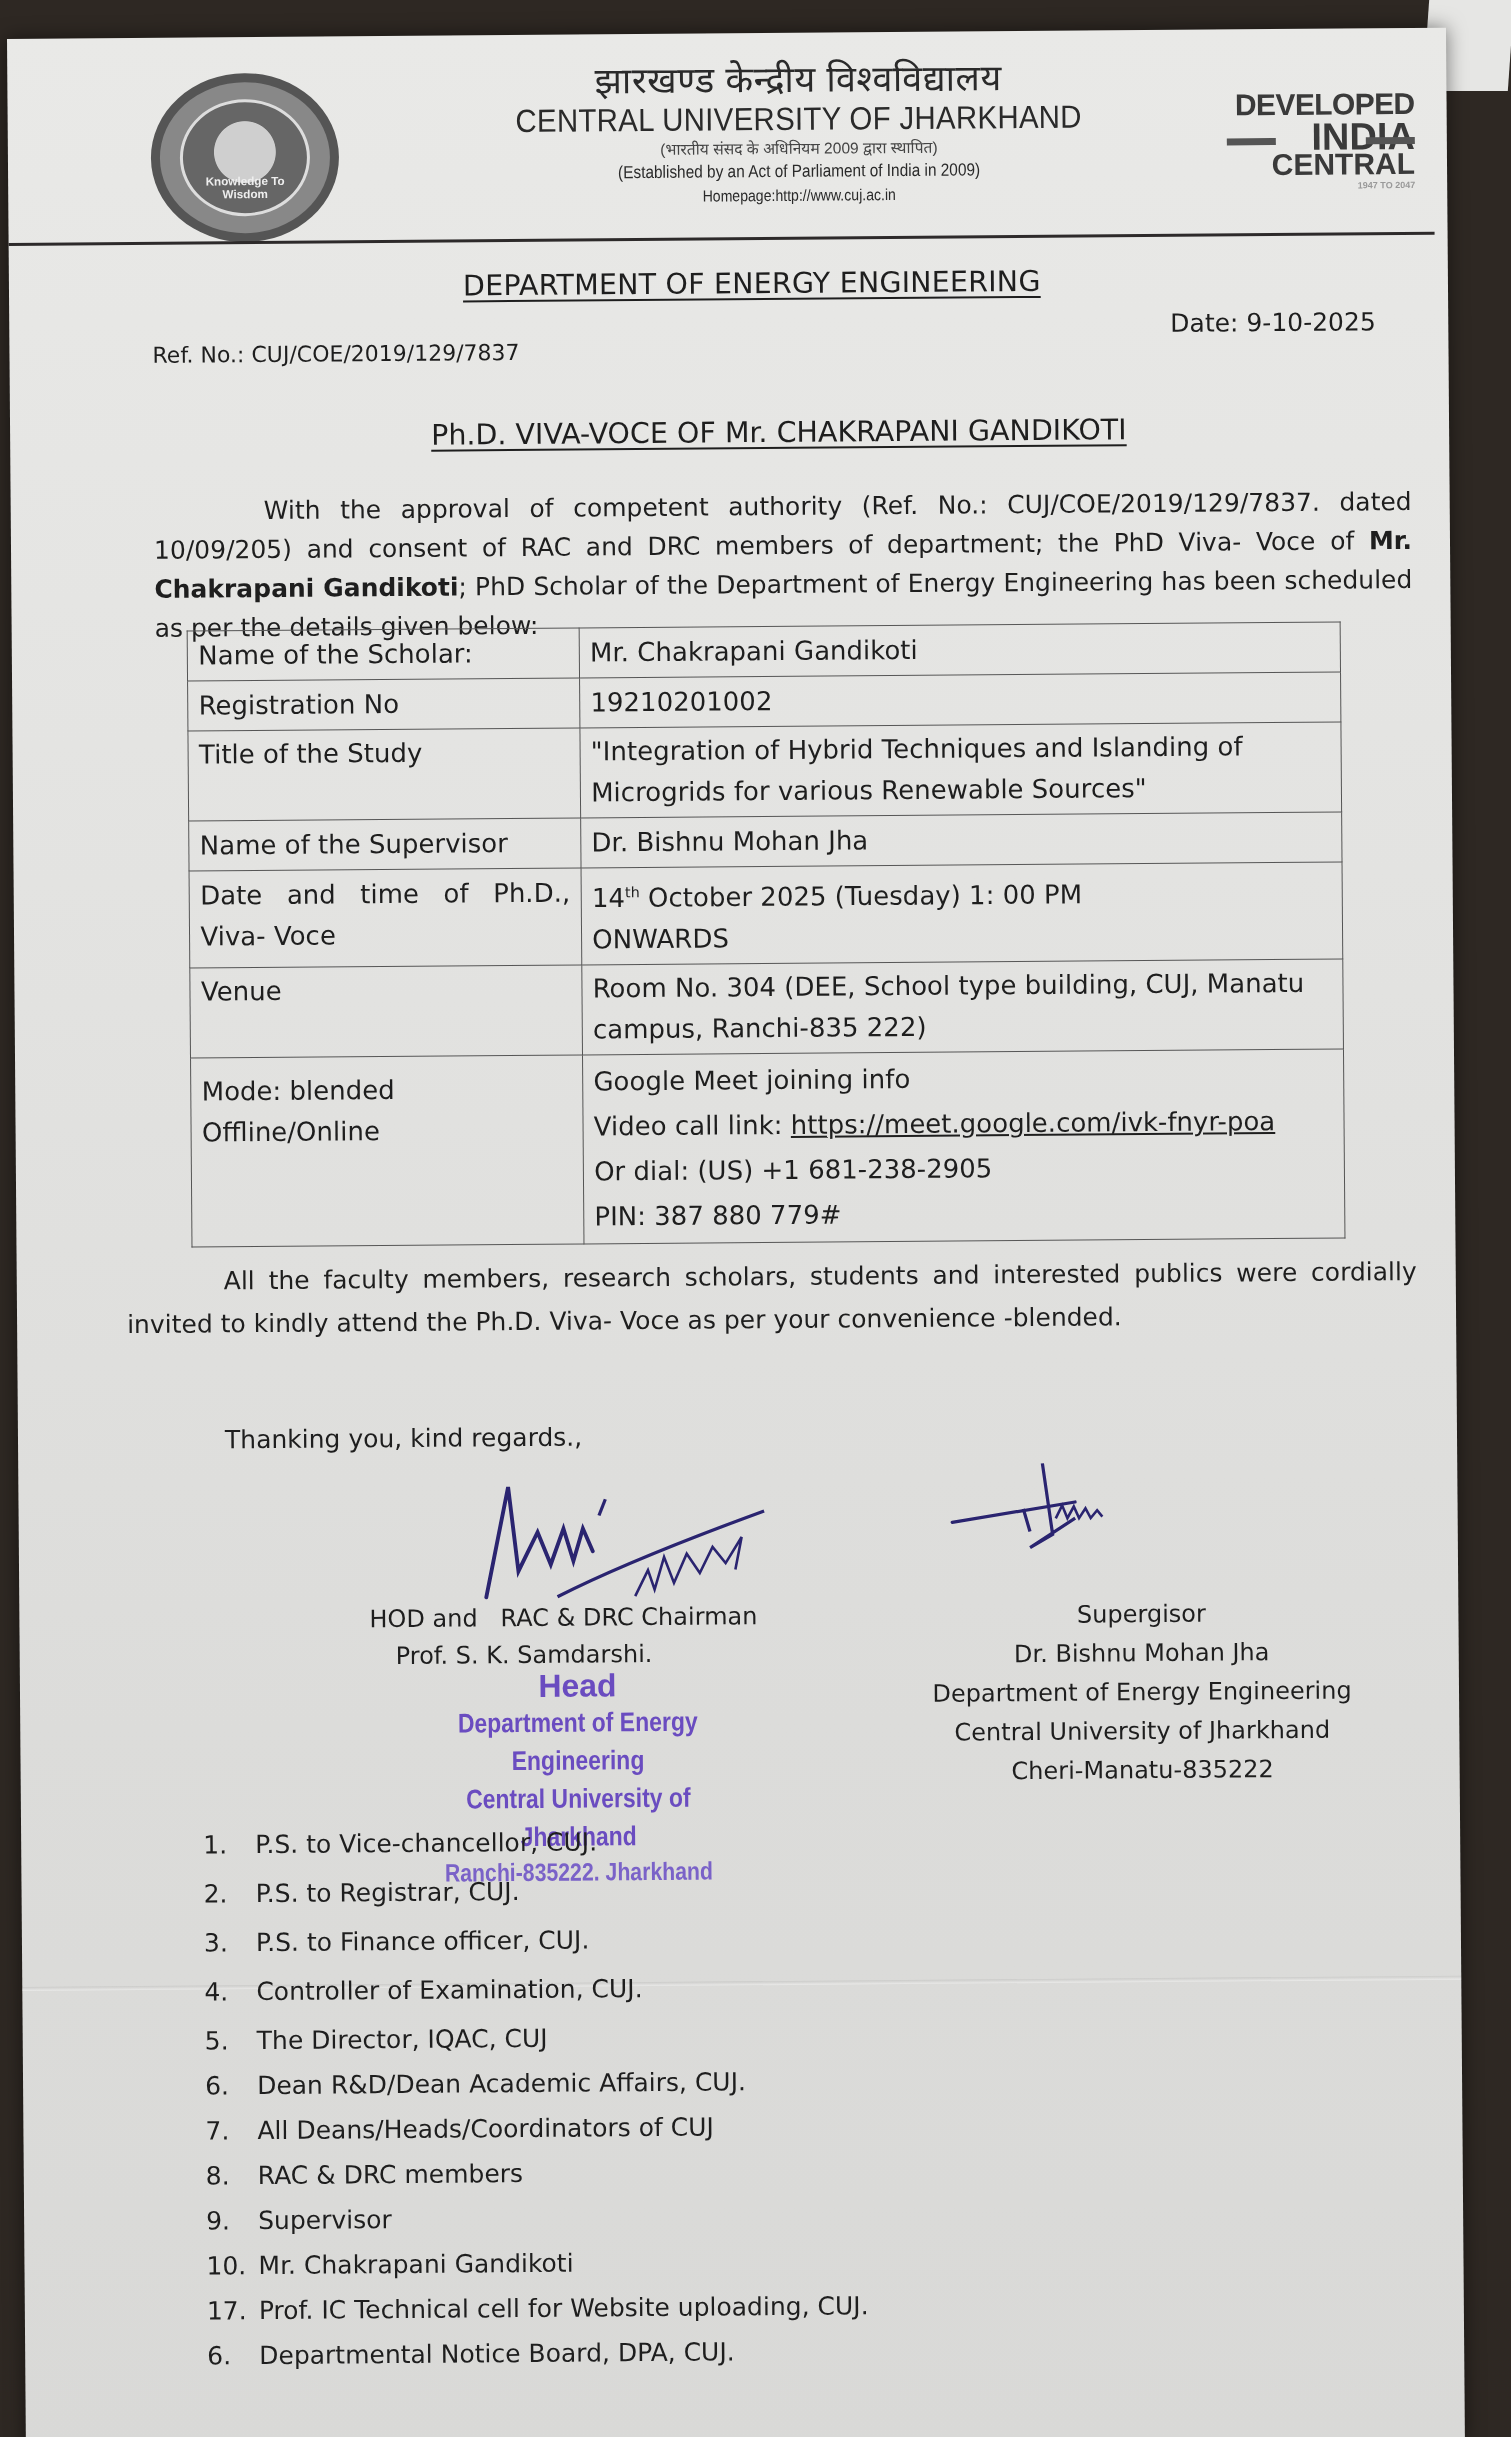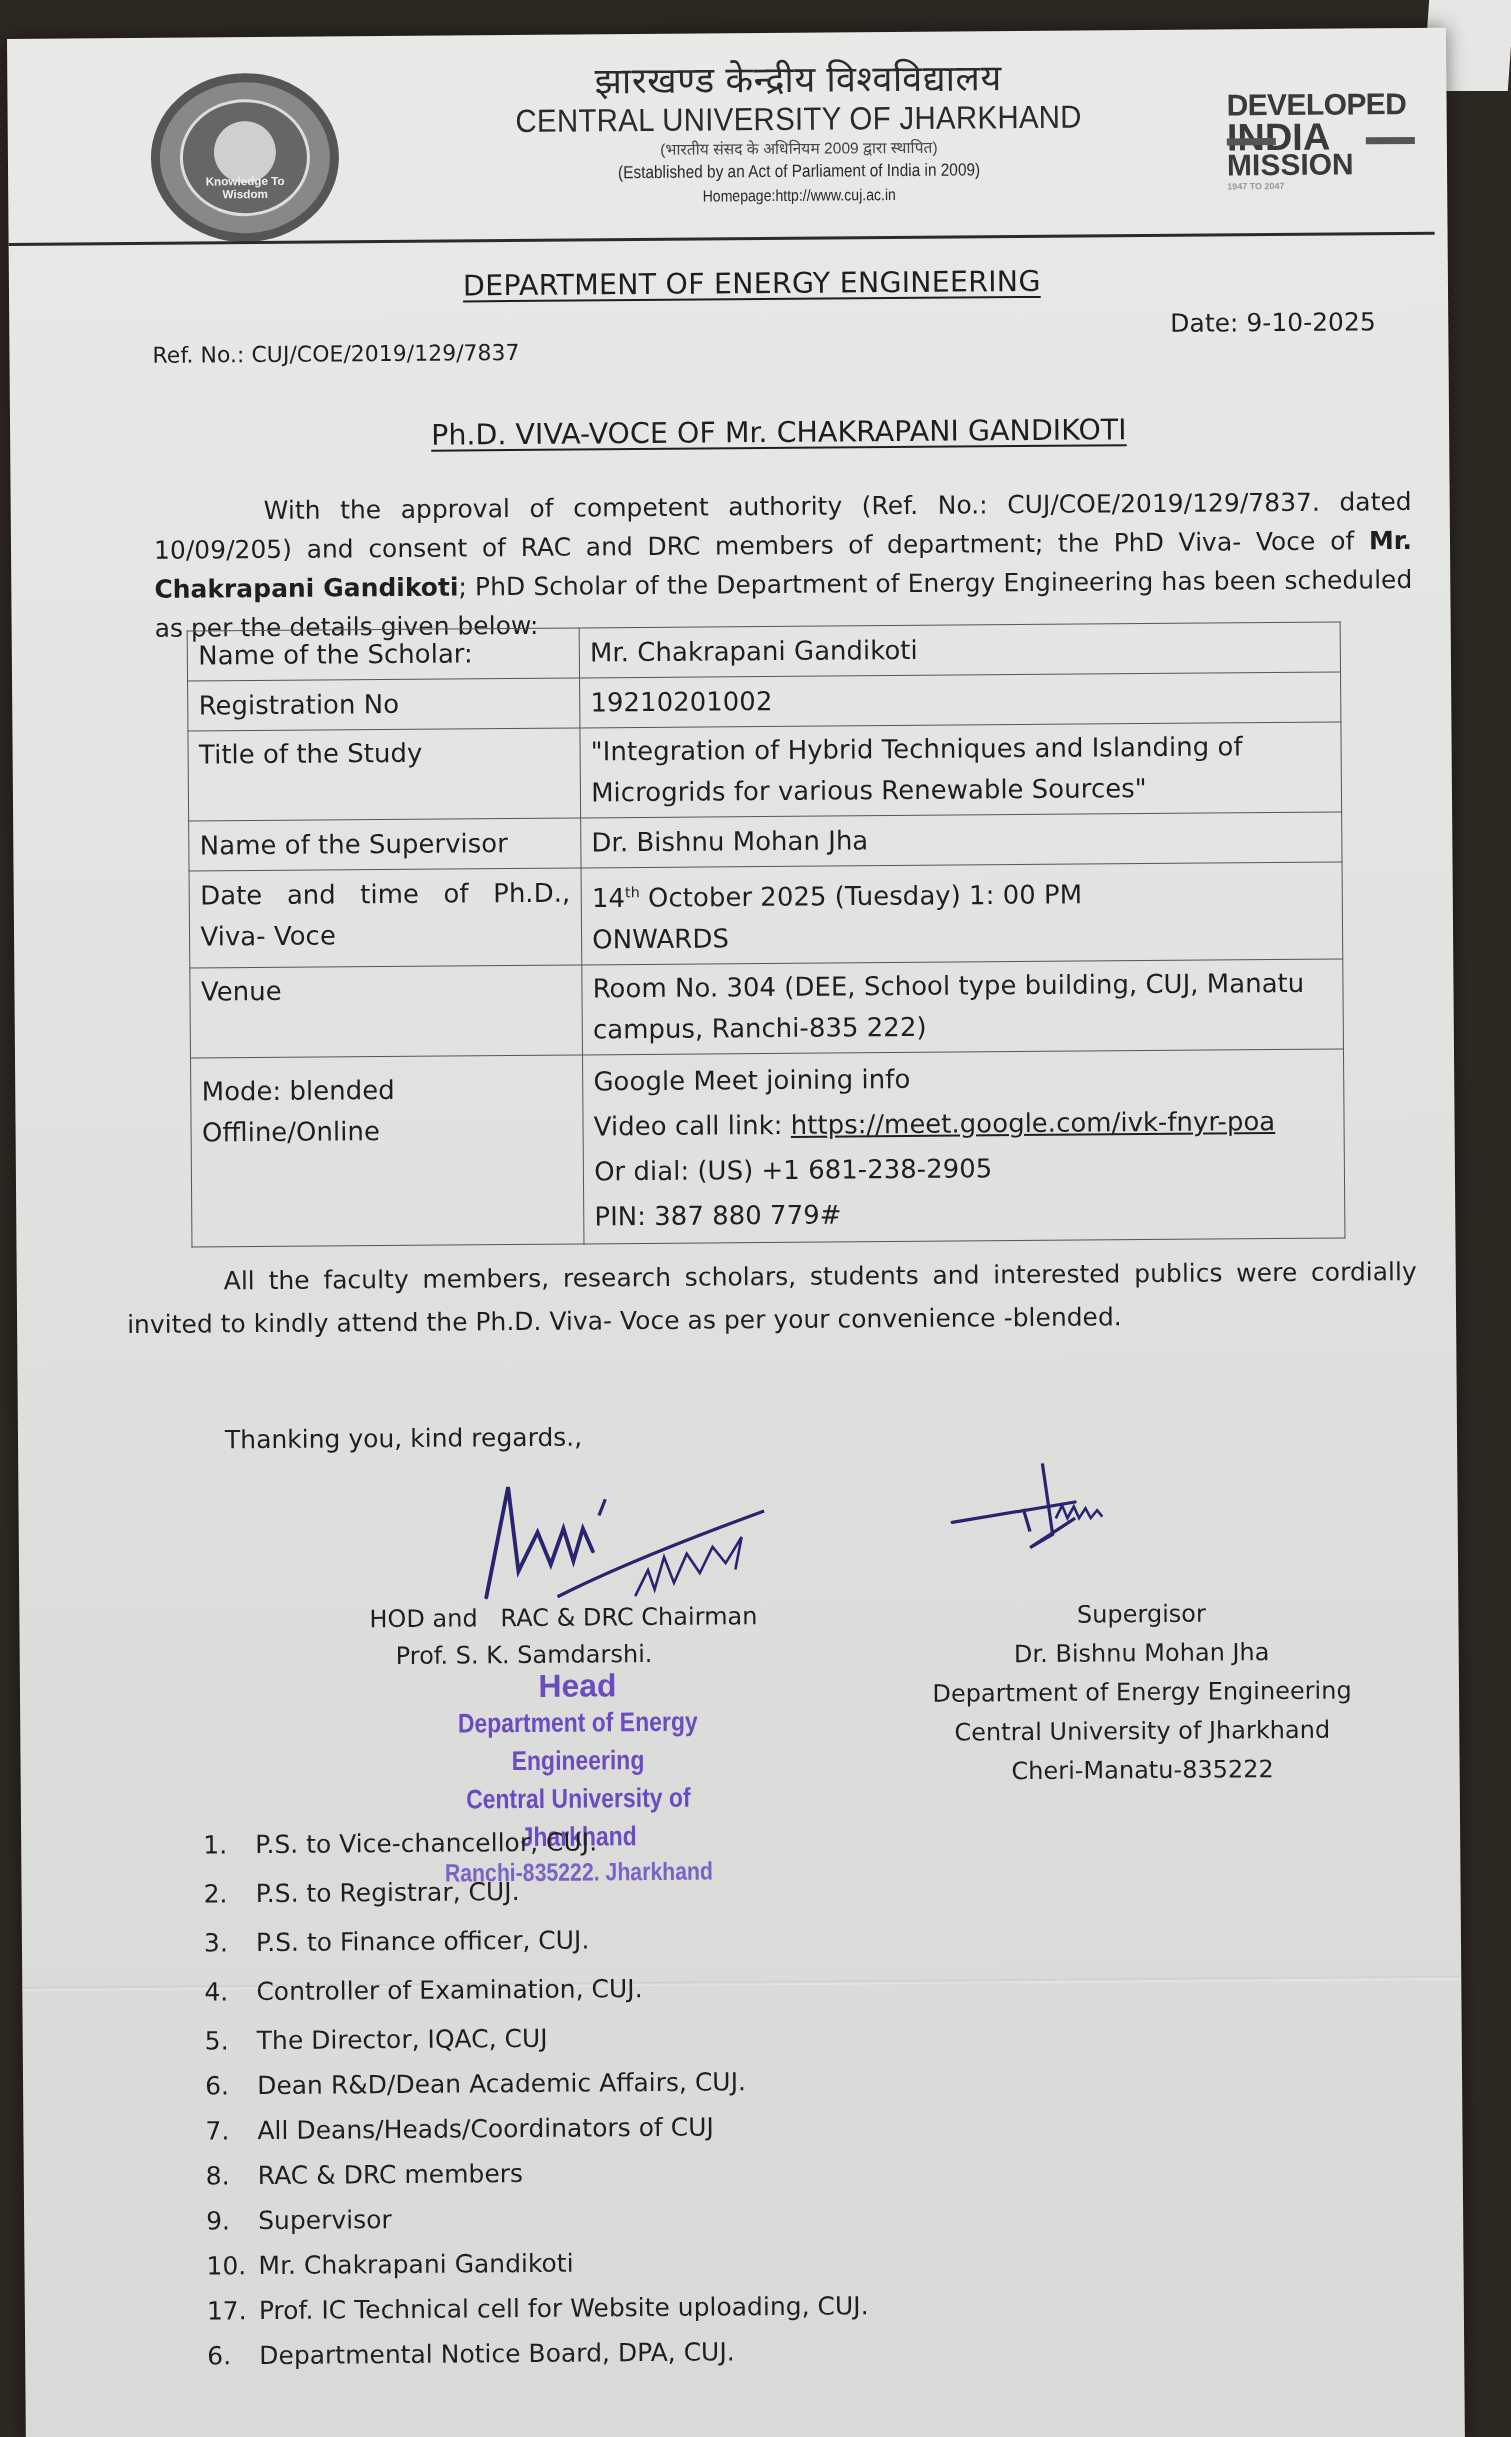--- a/index.html
+++ b/index.html
@@ -41,21 +41,21 @@
   .hdr-text {
     position: absolute; left: 467px; top: 26px; width: 648px; text-align: center;
     font-family: "Liberation Sans", sans-serif; color: #2a2a2a;
   }
   .hdr-hindi { font-size: 36px; line-height: 41px; letter-spacing: 0.6px; }
   .hdr-title { font-size: 32px; line-height: 38px; letter-spacing: 0.3px; transform: scaleX(0.92); }
   .hdr-hindi2 { font-size: 15.6px; line-height: 21px; color: #444; }
   .hdr-est { font-size: 17.5px; line-height: 25px; transform: scaleX(0.88); }
   .hdr-home { font-size: 16px; line-height: 23px; transform: scaleX(0.88); }
   .mission {
-    position: absolute; left: 1219px; top: 62px; width: 188px; text-align: left;
+    position: absolute; left: 1219px; top: 62px; width: 188px; text-align: right;
     font-family: "Liberation Sans", sans-serif; font-weight: bold; color: #3a3a3a; line-height: 28.5px;
   }
   .mission .l1 { font-size: 30px; letter-spacing: -0.6px; }
   .mission .l2 { font-size: 38px; border-top: 3.9px solid transparent; position: relative; }
   .mission .l2::before, .mission .l2::after {
     content: ""; position: absolute; top: 15.6px; width: 49px; height: 6.5px; background: #555;
   }
   .mission .l2::before { left: 0; } .mission .l2::after { right: 0; }
   .mission .l3 { font-size: 30px; }
   .mission .l4 { font-size: 9px; color: #999; line-height: 13px; }
@@ -135,21 +135,21 @@
     <div class="hdr-text">
       <div class="hdr-hindi">झारखण्ड केन्द्रीय विश्वविद्यालय</div>
       <div class="hdr-title">CENTRAL UNIVERSITY OF JHARKHAND</div>
       <div class="hdr-hindi2">(भारतीय संसद के अधिनियम 2009 द्वारा स्थापित)</div>
       <div class="hdr-est">(Established by an Act of Parliament of India in 2009)</div>
       <div class="hdr-home">Homepage:http://www.cuj.ac.in</div>
     </div>
     <div class="mission">
       <div class="l1">DEVELOPED</div>
       <div class="l2">INDIA</div>
-      <div class="l3">MISSION</div>
+      <div class="l3">CENTRAL</div>
       <div class="l4">1947 TO 2047</div>
     </div>
     <div class="hdr-rule"></div>
   </div>
 
   <div class="doc">
     <div class="dept">DEPARTMENT OF ENERGY ENGINEERING</div>
     <div class="refno">Ref. No.: CUJ/COE/2019/129/7837</div>
     <div class="date">Date: 9-10-2025</div>
     <div class="viva-title">Ph.D. VIVA-VOCE OF Mr. CHAKRAPANI GANDIKOTI</div>

